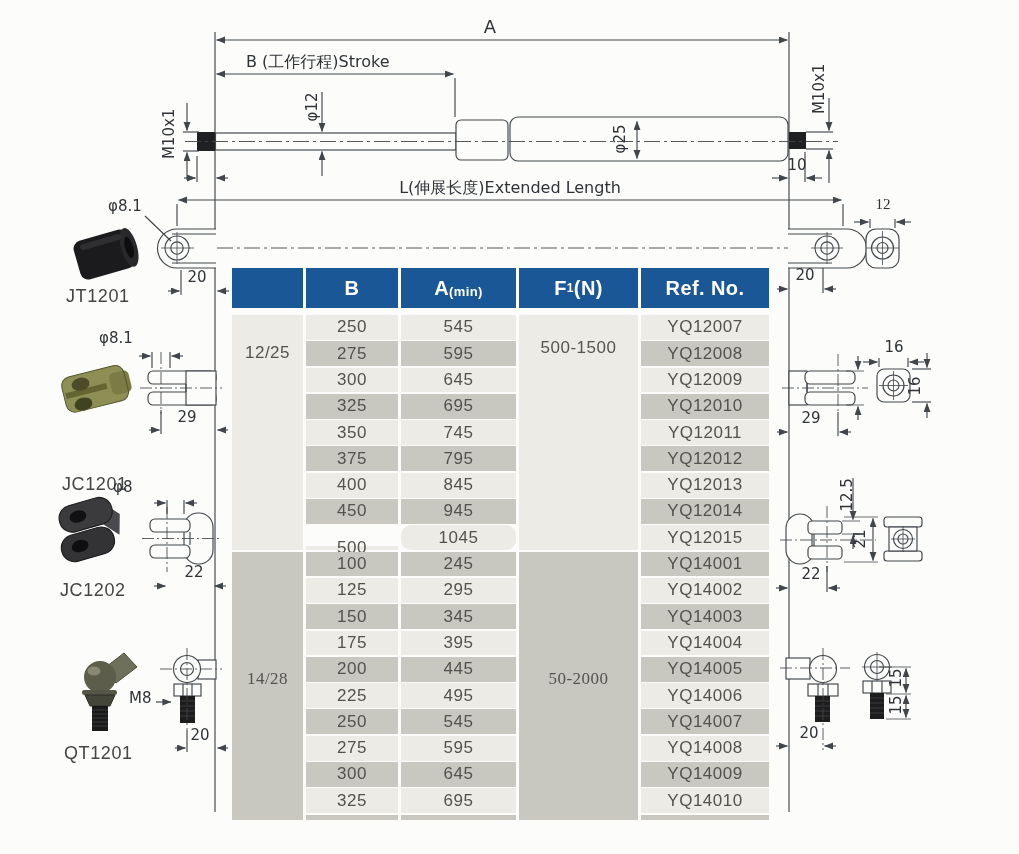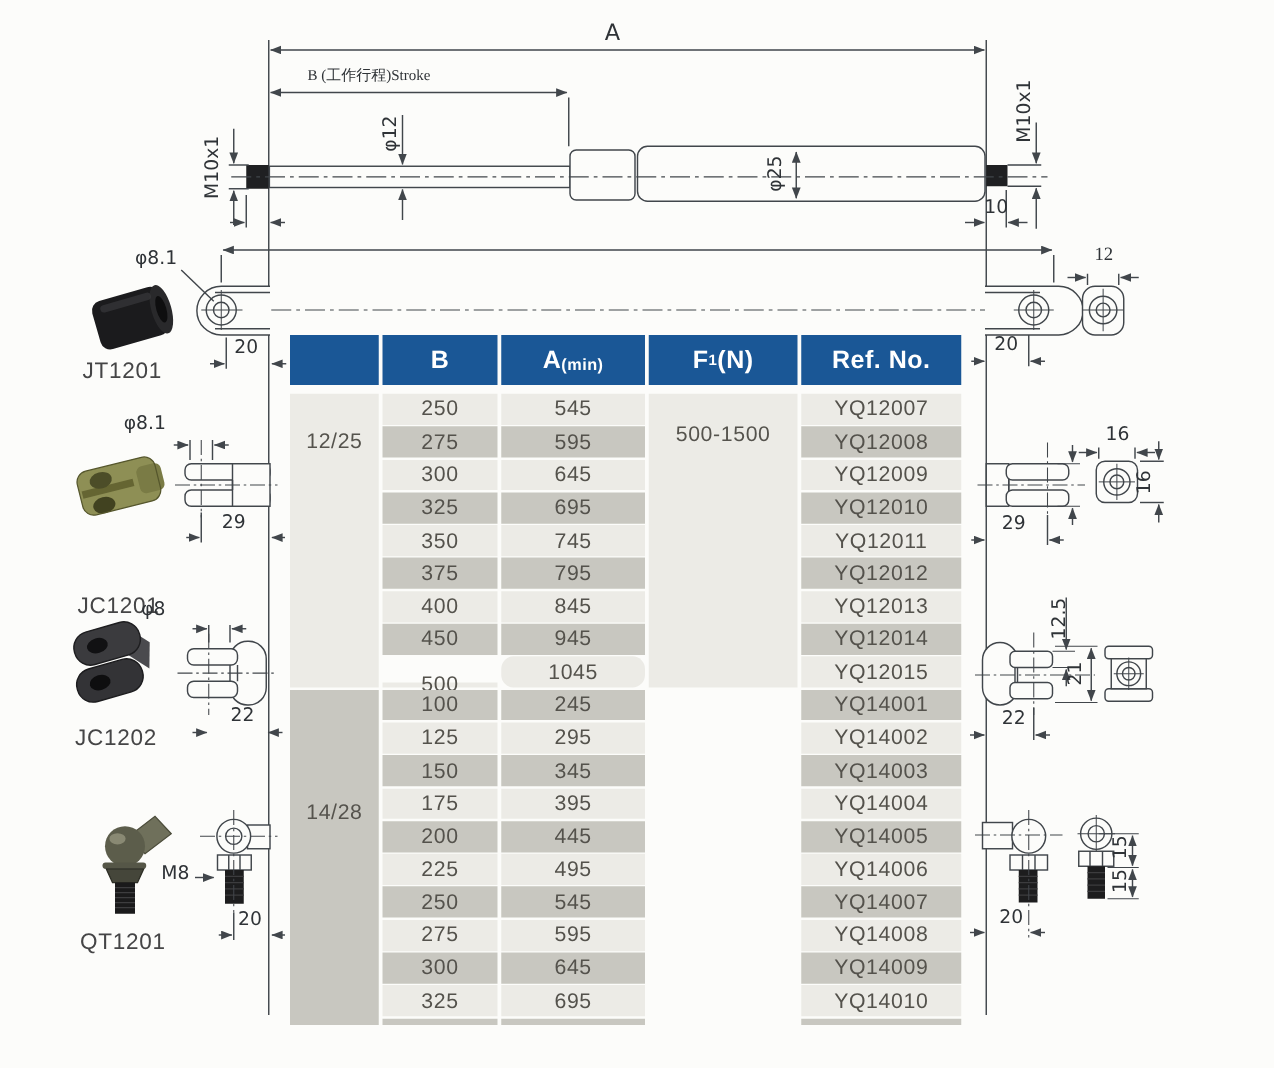--- a/index.html
+++ b/index.html
@@ -5,41 +5,41 @@
   html,body{margin:0;padding:0;}
   body{width:1019px;height:854px;position:relative;background:#fcfcfa;
        font-family:"Liberation Sans","DejaVu Sans",sans-serif;overflow:hidden;}
   #stage{position:absolute;left:0;top:0;width:1019px;height:854px;}
   svg{position:absolute;left:0;top:0;}
   .lbl{position:absolute;font-family:"DejaVu Sans","Liberation Sans",sans-serif;
        font-size:15px;color:#2f3337;white-space:nowrap;line-height:1.05;}
   .lbl.c{text-align:center;}
   .lbl.rot{transform:rotate(-90deg);transform-origin:center;text-align:center;}
   .lbl.big{font-size:18px;}
-  .lbl.mid{font-size:12px;font-family:Liberation Serif, serif;}
+  .lbl.mid{font-size:16px;}
   .pname{position:absolute;font-size:18px;color:#454546;letter-spacing:.6px;}
   
   #spec-table{position:absolute;left:232px;top:268px;width:540px;}
   .thead{display:grid;grid-template-columns:71px 92px 115px 119px 128px;
          column-gap:3px;height:40px;margin-bottom:7px;}
   .hcell{background:#1a5796;color:#fff;display:flex;align-items:center;
          justify-content:center;font-weight:bold;font-size:20px;letter-spacing:.4px;}
   .hcell .sub2{font-size:13px;font-weight:bold;margin-top:6px;}
   .hcell sub{font-size:12px;}
   .tblock{display:grid;grid-template-columns:71px 92px 115px 119px 128px;
           column-gap:3px;row-gap:1.5px;}
   .tblock + .tblock{margin-top:1.5px;}
   .cell{display:flex;align-items:center;justify-content:center;
         font-size:17px;color:#54524c;letter-spacing:.5px;}
   .light{background:#ECEBE6;}
   .shade{background:#C8C7C0;}
   .vlabel{font-size:17px;color:#55534d;letter-spacing:.5px;text-align:center;}
   .g1 .gcell .vlabel{padding-top:28px;}
   .g1 .fcell .vlabel{padding-top:23px;}
-  .g2 .gcell .vlabel,.g2 .fcell .vlabel{padding-top:88px;}
+  .g2 .gcell .vlabel,.g2 .fcell .vlabel{padding-top:117px;font-family:Liberation Serif, serif;}
 </style>
 </head>
 <body>
 
 <div id="stage">
 
 <svg width="1019" height="854" viewBox="0 0 1019 854">
   <defs>
     <marker id="ar" markerWidth="10" markerHeight="8" refX="8.6" refY="3.5" orient="auto-start-reverse" markerUnits="userSpaceOnUse">
       <path d="M0,0 L9,3.5 L0,7 Z" fill="#41464b"></path>
@@ -305,20 +305,21 @@
   </g>
 </svg>
 
 <div class="lbl big c" style="left:470px;top:18px;width:40px;">A</div>
 <div class="lbl mid" style="left:246px;top:54px;">B (工作行程)Stroke</div>
 <div class="lbl rot c" style="left:283px;top:99px;width:60px;">φ12</div>
 <div class="lbl rot c" style="left:591px;top:131px;width:60px;">φ25</div>
 <div class="lbl rot c" style="left:134px;top:126px;width:72px;">M10x1</div>
 <div class="lbl rot c" style="left:784px;top:81px;width:72px;">M10x1</div>
 <div class="lbl c" style="left:785px;top:158px;width:24px;">10</div>
+<div class="lbl mid c" style="left:355px;top:180px;width:310px;">L(伸展长度)Extended Length</div>
 <div class="lbl c" style="left:183px;top:270px;width:28px;">20</div>
 <div class="lbl c" style="left:791px;top:268px;width:28px;">20</div>
 <div class="lbl c" style="left:869px;top:197px;width:28px;font-family:Liberation Serif, serif;">12</div>
 
 <div class="lbl" style="left:108px;top:199px;">φ8.1</div>
 <div class="pname" style="left:66px;top:286px;">JT1201</div>
 <div class="lbl" style="left:99px;top:331px;">φ8.1</div>
 <div class="pname" style="left:62px;top:446px;margin-top:28px;">JC1201</div>
 <div class="lbl c" style="left:172px;top:410px;width:30px;">29</div>
 <div class="lbl" style="left:113px;top:480px;">φ8</div>
@@ -386,20 +387,23 @@
           <div class="cell shade" style="grid-area: 8 / 3;">945</div>
           <div class="cell shade" style="grid-area: 8 / 5;">YQ12014</div>
           <div class="cell light" style="grid-area: 9 / 2; margin-top: 21px;">500</div>
           <div class="cell light" style="grid-area: 9 / 3; border-radius: 10px;">1045</div>
           <div class="cell light" style="grid-area: 9 / 5;">YQ12015</div>
         </div>
         <div class="tblock g2" style="grid-template-rows: repeat(10, 24.8px) 5px;">
           <div class="gcell shade" style="grid-area: 1 / 1 / span 11;">
             <div class="vlabel">14/28</div>
           </div>
+          <div class="fcell shade" style="grid-area: 1 / 4 / span 11;">
+            <div class="vlabel">50-2000</div>
+          </div>
           <div class="cell shade" style="grid-area: 1 / 2;">100</div>
           <div class="cell shade" style="grid-area: 1 / 3;">245</div>
           <div class="cell shade" style="grid-area: 1 / 5;">YQ14001</div>
           <div class="cell light" style="grid-area: 2 / 2;">125</div>
           <div class="cell light" style="grid-area: 2 / 3;">295</div>
           <div class="cell light" style="grid-area: 2 / 5;">YQ14002</div>
           <div class="cell shade" style="grid-area: 3 / 2;">150</div>
           <div class="cell shade" style="grid-area: 3 / 3;">345</div>
           <div class="cell shade" style="grid-area: 3 / 5;">YQ14003</div>
           <div class="cell light" style="grid-area: 4 / 2;">175</div>

